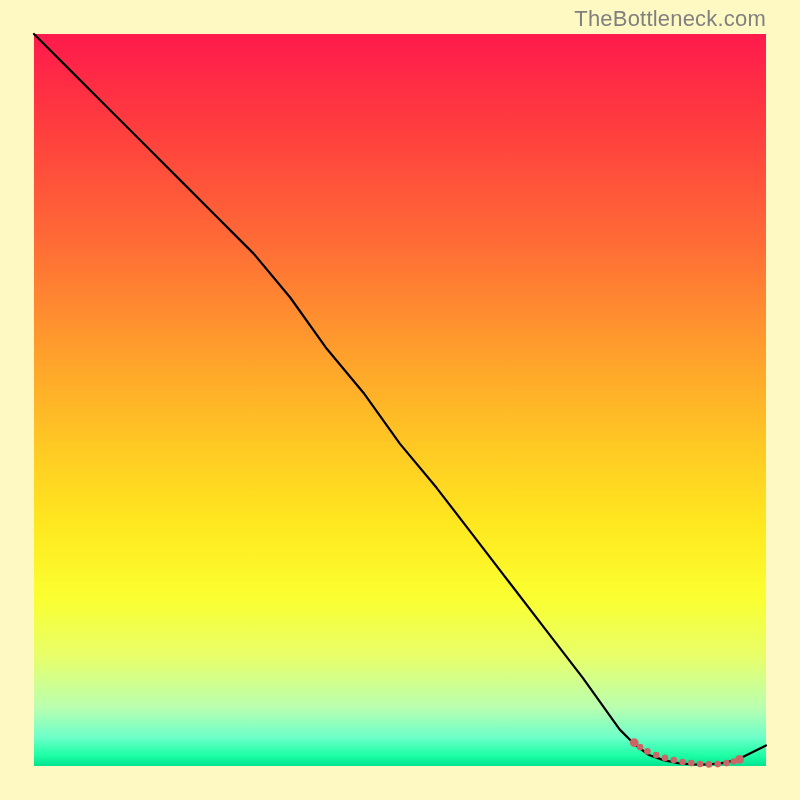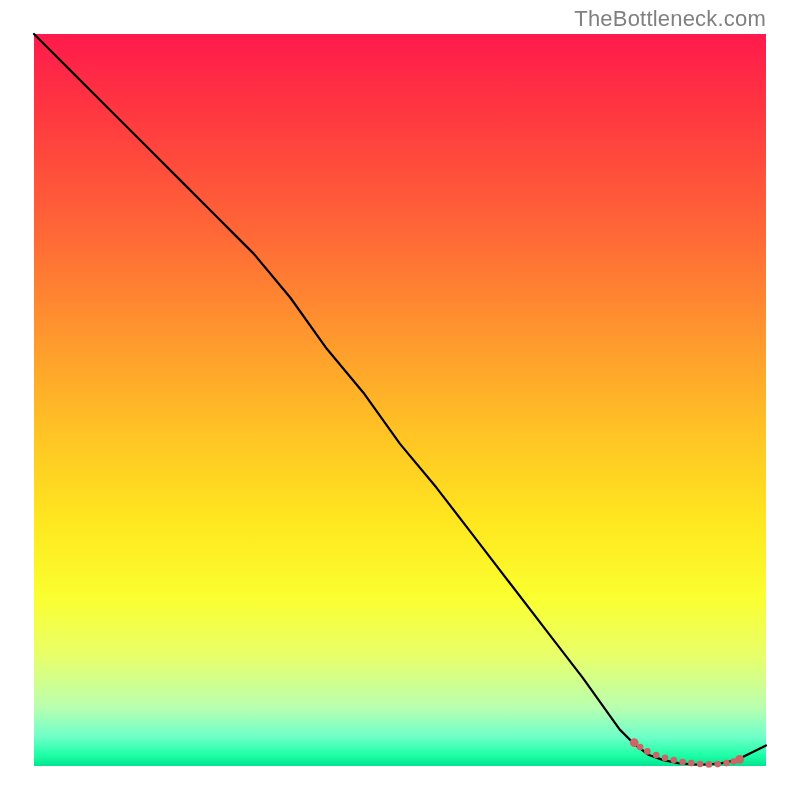--- a/index.html
+++ b/index.html
@@ -7,21 +7,21 @@
     padding: 0;
     width: 800px;
     height: 800px;
     background: #000;
     overflow: hidden;
   }
   .stage {
     position: relative;
     width: 800px;
     height: 800px;
-    background: #ffffff;
+    background: #fef9c3;
   }
   .plot {
     position: absolute;
     left: 34px;
     top: 34px;
     width: 732px;
     height: 732px;
     background: linear-gradient(to bottom,
       #ff1a4c 0%,
       #ff3b3f 12%,

